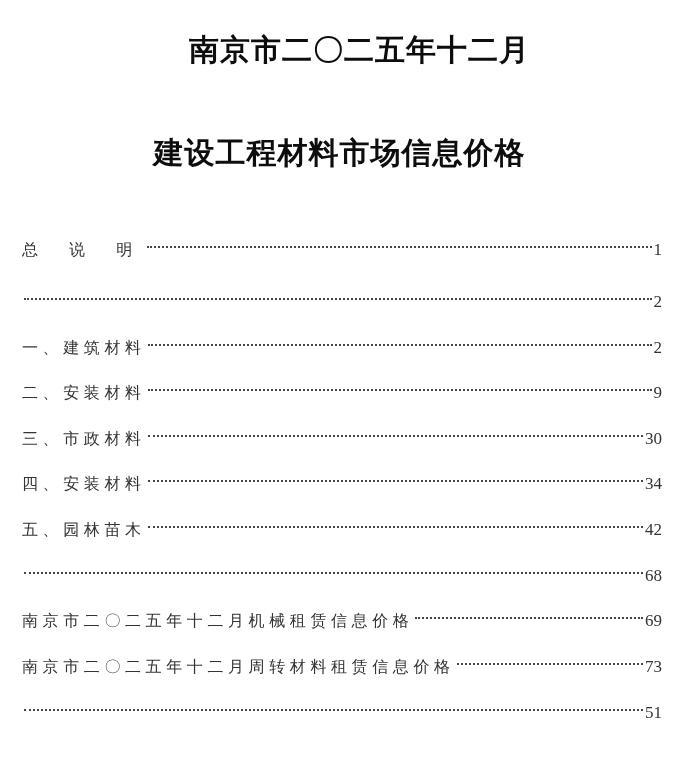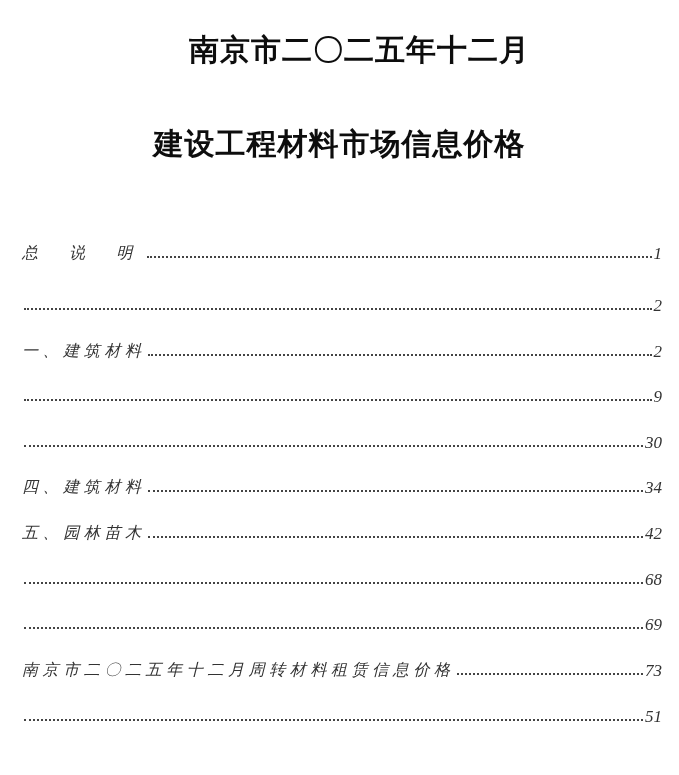--- a/index.html
+++ b/index.html
@@ -20,39 +20,38 @@
       left: 0;
       width: 679px;
       text-align: center;
       font-weight: bold;
       font-size: 30px;
       letter-spacing: 1px;
       color: #0d0d0d;
       font-family: "DejaVu Sans", sans-serif;
     }
     .title.t1 { top: 30px; padding-left: 20px; }
-    .title.t2 { top: 124px; }
+    .title.t2 { top: 133px; }
 
     .toc {
       position: absolute;
       left: 22px;
       top: 236px;
       width: 640px;
     }
     .toc-row {
       position: absolute;
       left: 0;
       width: 640px;
       height: 28px;
       display: flex;
-      align-items: flex-end;
+      align-items: center;
       font-size: 16px;
       color: #333;
       cursor: pointer;
-      font-style: italic;
     }
     .toc-label {
       white-space: nowrap;
       letter-spacing: 4.6px;
       font-family: "DejaVu Serif", serif;
     }
     .toc-label.spaced {
       letter-spacing: 13px;
     }
     .toc-dots {
@@ -85,42 +84,45 @@
   <div class="toc-row" style="top:52px">
     <span class="toc-dots"></span>
     <span class="toc-page">2</span>
   </div>
   <div class="toc-row" style="top:98px">
     <span class="toc-label">一、建筑材料</span>
     <span class="toc-dots"></span>
     <span class="toc-page">2</span>
   </div>
   <div class="toc-row" style="top:143px">
+    <span class="toc-label">二、安装材料</span>
     <span class="toc-dots"></span>
     <span class="toc-page">9</span>
   </div>
   <div class="toc-row" style="top:189px">
+    <span class="toc-label">三、市政材料</span>
     <span class="toc-dots"></span>
     <span class="toc-page">30</span>
   </div>
   <div class="toc-row" style="top:234px">
-    <span class="toc-label">四、建筑材料</span>
+    <span class="toc-label">四、安装材料</span>
     <span class="toc-dots"></span>
     <span class="toc-page">34</span>
   </div>
   <div class="toc-row" style="top:280px">
     <span class="toc-label">五、园林苗木</span>
     <span class="toc-dots"></span>
     <span class="toc-page">42</span>
   </div>
   <div class="toc-row" style="top:326px">
     <span class="toc-dots"></span>
     <span class="toc-page">68</span>
   </div>
   <div class="toc-row" style="top:371px">
+    <span class="toc-label">南京市二〇二五年十二月机械租赁信息价格</span>
     <span class="toc-dots"></span>
     <span class="toc-page">69</span>
   </div>
   <div class="toc-row" style="top:417px">
     <span class="toc-label">南京市二〇二五年十二月周转材料租赁信息价格</span>
     <span class="toc-dots"></span>
     <span class="toc-page">73</span>
   </div>
   <div class="toc-row" style="top:463px">
     <span class="toc-dots"></span>

